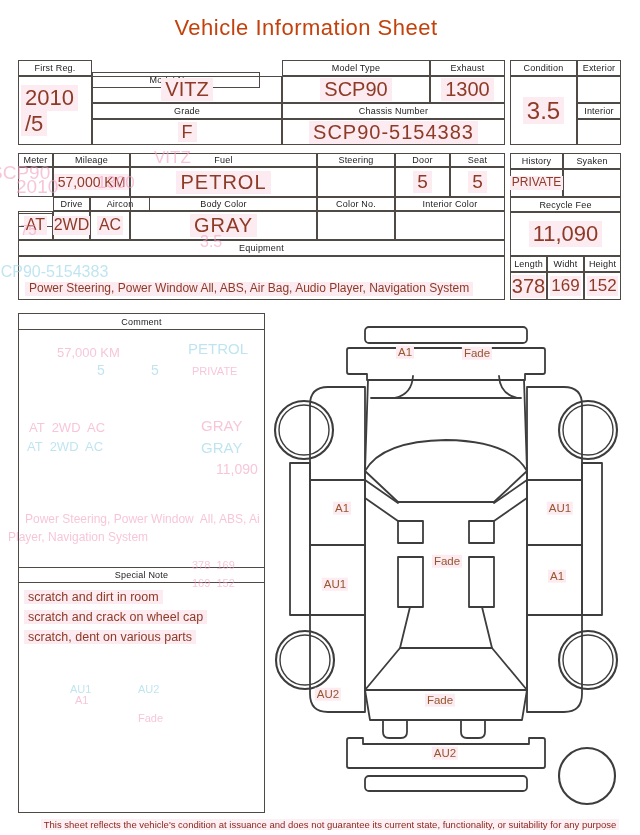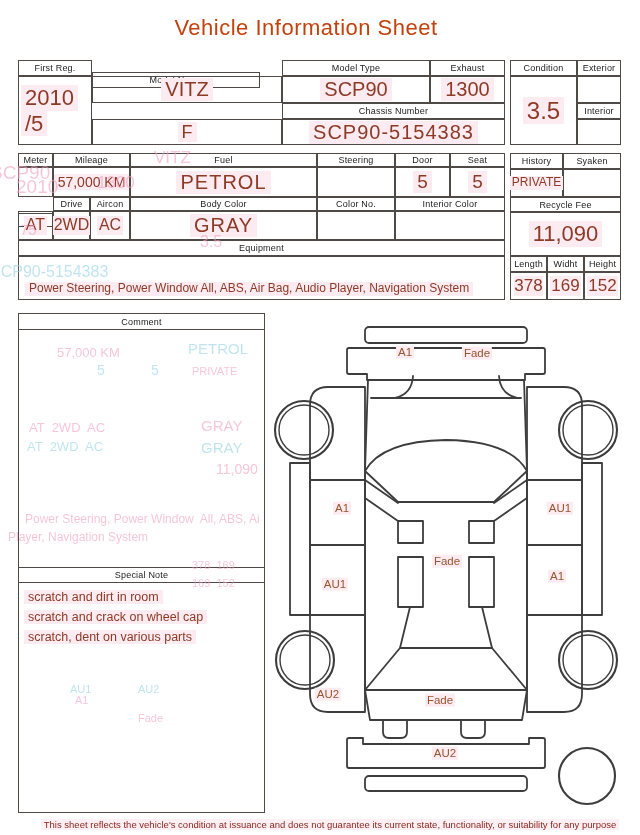--- a/index.html
+++ b/index.html
@@ -44,20 +44,21 @@
       <span class="hl" style="font-size:20px">VITZ</span>
     </div>
   <div class="cell hd" style="left:282px;top:60px;width:148px;height:16px">Model Type</div>
   <div class="cell vl" style="left:282px;top:76px;width:148px;height:27px">
       <span class="hl" style="font-size:20px">SCP90</span>
     </div>
   <div class="cell hd" style="left:430px;top:60px;width:75px;height:16px">Exhaust</div>
   <div class="cell vl" style="left:430px;top:76px;width:75px;height:27px">
       <span class="hl" style="font-size:20px">1300</span>
     </div>
+  <div class="cell hd" style="left:92px;top:103px;width:190px;height:16px">Grade</div>
   <div class="cell vl" style="left:92px;top:119px;width:190px;height:26px">
       <span class="hl" style="font-size:18px">F</span>
     </div>
   <div class="cell hd" style="left:282px;top:103px;width:223px;height:16px">Chassis Number</div>
   <div class="cell vl" style="left:282px;top:119px;width:223px;height:26px">
       <span class="hl" style="font-size:20px;letter-spacing:1px">SCP90-5154383</span>
     </div>
 
   <div class="cell hd" style="left:510px;top:60px;width:67px;height:16px">Condition</div>
   <div class="cell vl" style="left:510px;top:76px;width:67px;height:69px">
@@ -90,21 +91,21 @@
     </div>
 
   <div class="cell hd" style="left:18px;top:213px;width:35px;height:14px">Shift</div>
   <div class="cell vl" style="left:18px;top:211px;width:35px;height:29px">
       <span class="hl" style="font-size:16px;padding:0 2px">AT</span>
     </div>
   <div class="cell hd" style="left:53px;top:197px;width:37px;height:14px">Drive</div>
   <div class="cell vl" style="left:53px;top:211px;width:37px;height:29px">
       <span class="hl" style="font-size:16px;padding:0 1px">2WD</span>
     </div>
-  <div class="cell hd" style="left:90px;top:197px;width:40px;height:14px">Aircon</div>
+  <div class="cell hd" style="left:90px;top:197px;width:60px;height:14px">Aircon</div>
   <div class="cell vl" style="left:90px;top:211px;width:40px;height:29px">
       <span class="hl" style="font-size:16px;padding:0 2px">AC</span>
     </div>
   <div class="cell hd" style="left:130px;top:197px;width:187px;height:14px">Body Color</div>
   <div class="cell vl" style="left:130px;top:211px;width:187px;height:29px">
       <span class="hl" style="font-size:20px;letter-spacing:1px">GRAY</span>
     </div>
   <div class="cell hd" style="left:317px;top:197px;width:78px;height:14px">Color No.</div>
   <div class="cell vl" style="left:317px;top:211px;width:78px;height:29px"></div>
   <div class="cell hd" style="left:395px;top:197px;width:110px;height:14px">Interior Color</div>
@@ -122,21 +123,21 @@
   <div class="cell hd" style="left:563px;top:153px;width:58px;height:16px">Syaken</div>
   <div class="cell vl" style="left:563px;top:169px;width:58px;height:28px"></div>
   <div class="cell hd" style="left:510px;top:197px;width:111px;height:15px">Recycle Fee</div>
   <div class="cell vl" style="left:510px;top:212px;width:111px;height:44px">
       <span class="hl" style="font-size:22px">11,090</span>
     </div>
   <div class="cell hd" style="left:510px;top:256px;width:37px;height:16px">Length</div>
   <div class="cell hd" style="left:547px;top:256px;width:37px;height:16px">Widht</div>
   <div class="cell hd" style="left:584px;top:256px;width:37px;height:16px">Height</div>
   <div class="cell vl" style="left:510px;top:272px;width:37px;height:28px">
-      <span class="hl" style="font-size:17px;padding:0 0">378</span>
+      <span class="hl" style="font-size:20px;padding:0 0">378</span>
     </div>
   <div class="cell vl" style="left:547px;top:272px;width:37px;height:28px">
       <span class="hl" style="font-size:17px;padding:0 1px">169</span>
     </div>
   <div class="cell vl" style="left:584px;top:272px;width:37px;height:28px">
       <span class="hl" style="font-size:17px;padding:0 1px">152</span>
     </div>
 
   <div class="box" style="left:18px;top:313px;width:247px;height:500px"></div>
   <div class="cell hd" style="left:18px;top:313px;width:247px;height:17px">Comment</div>

